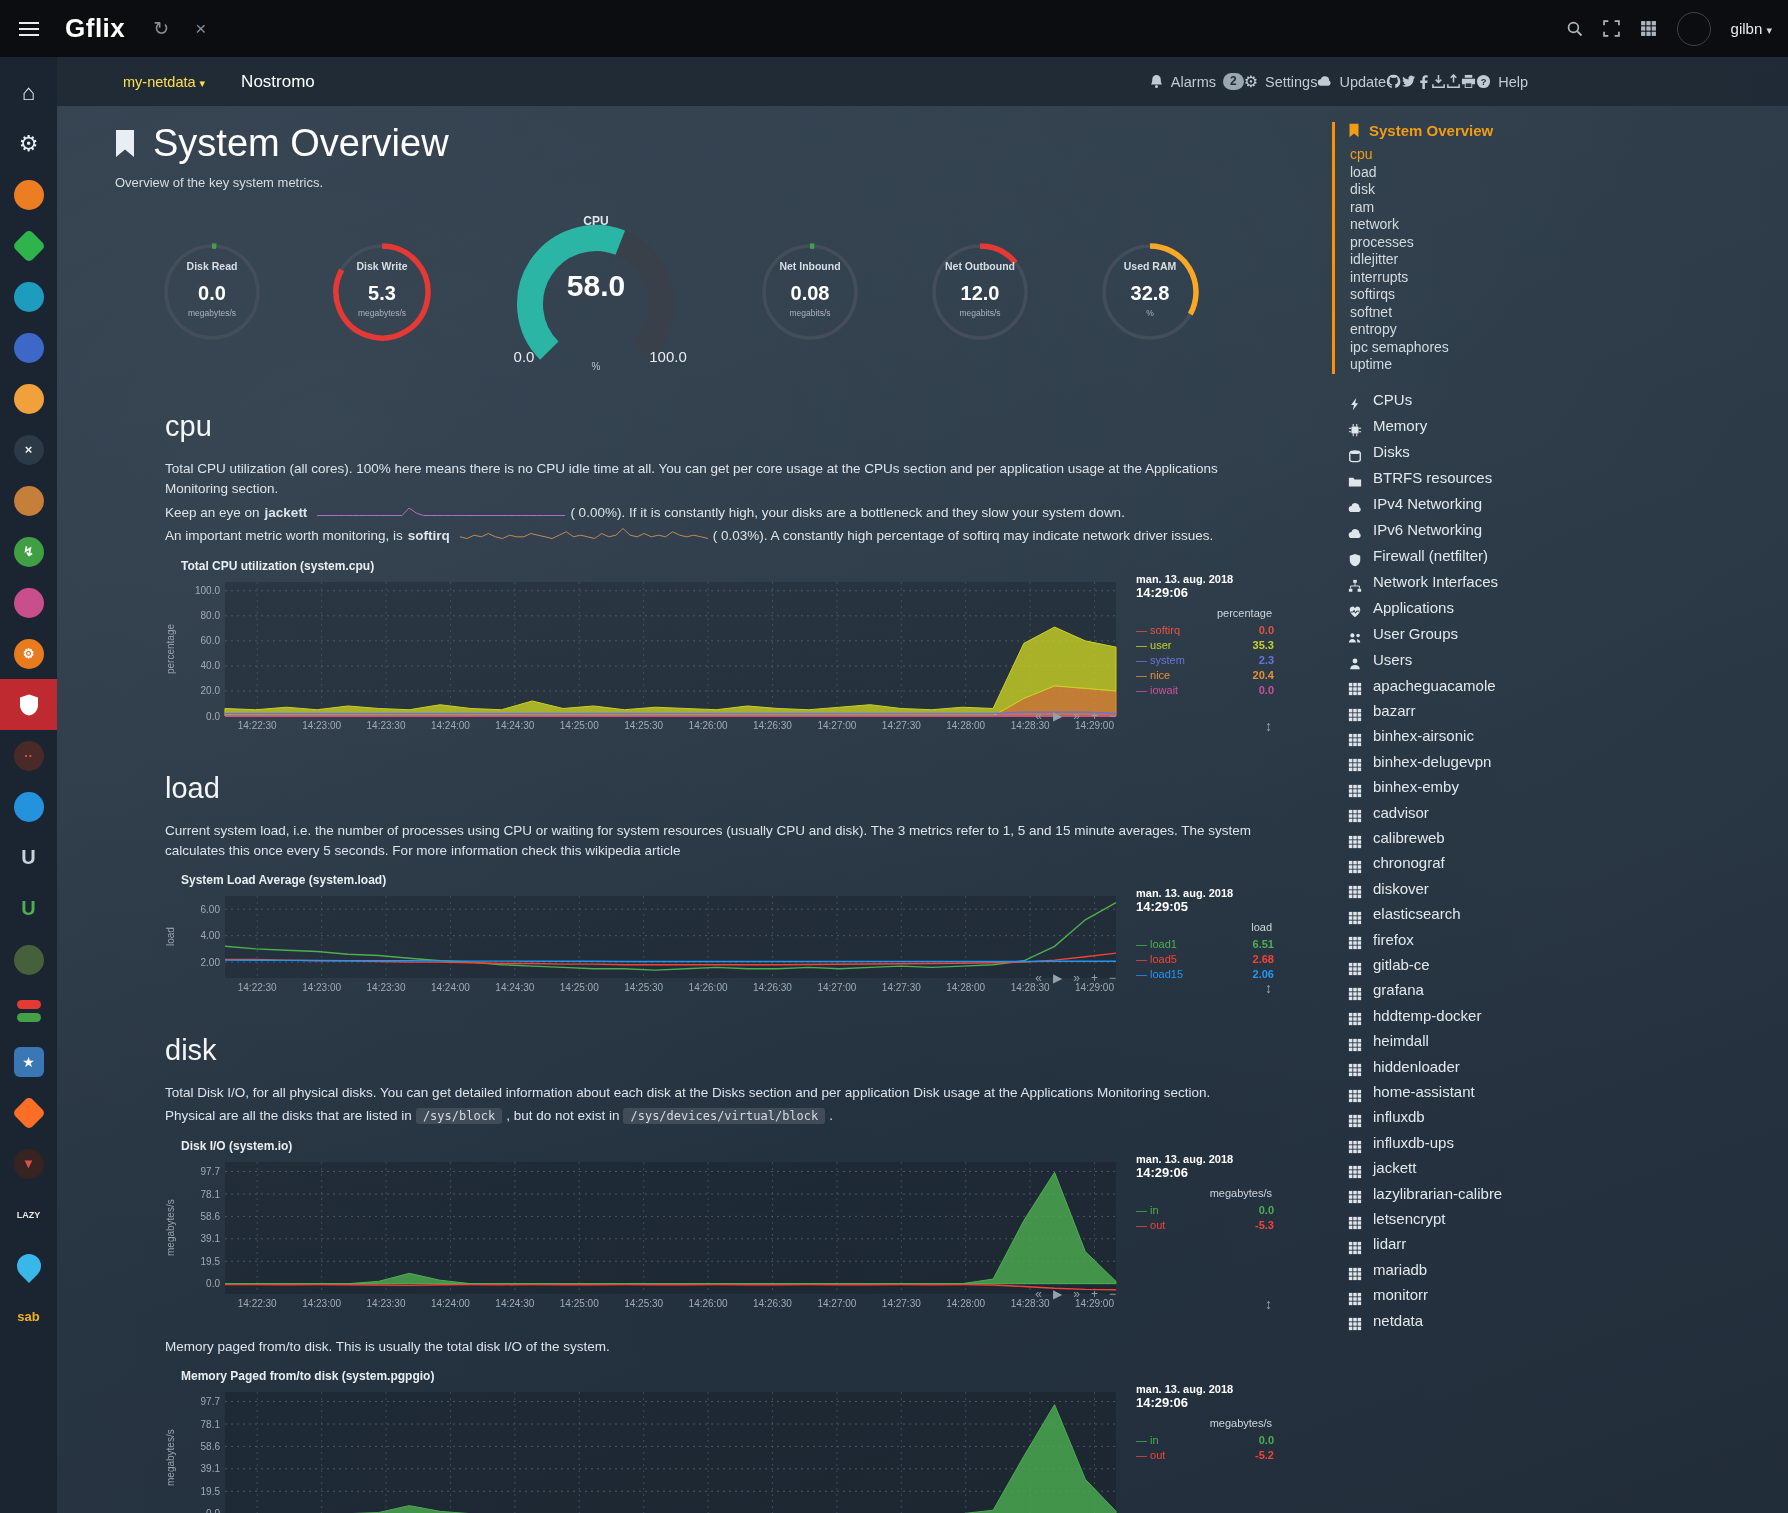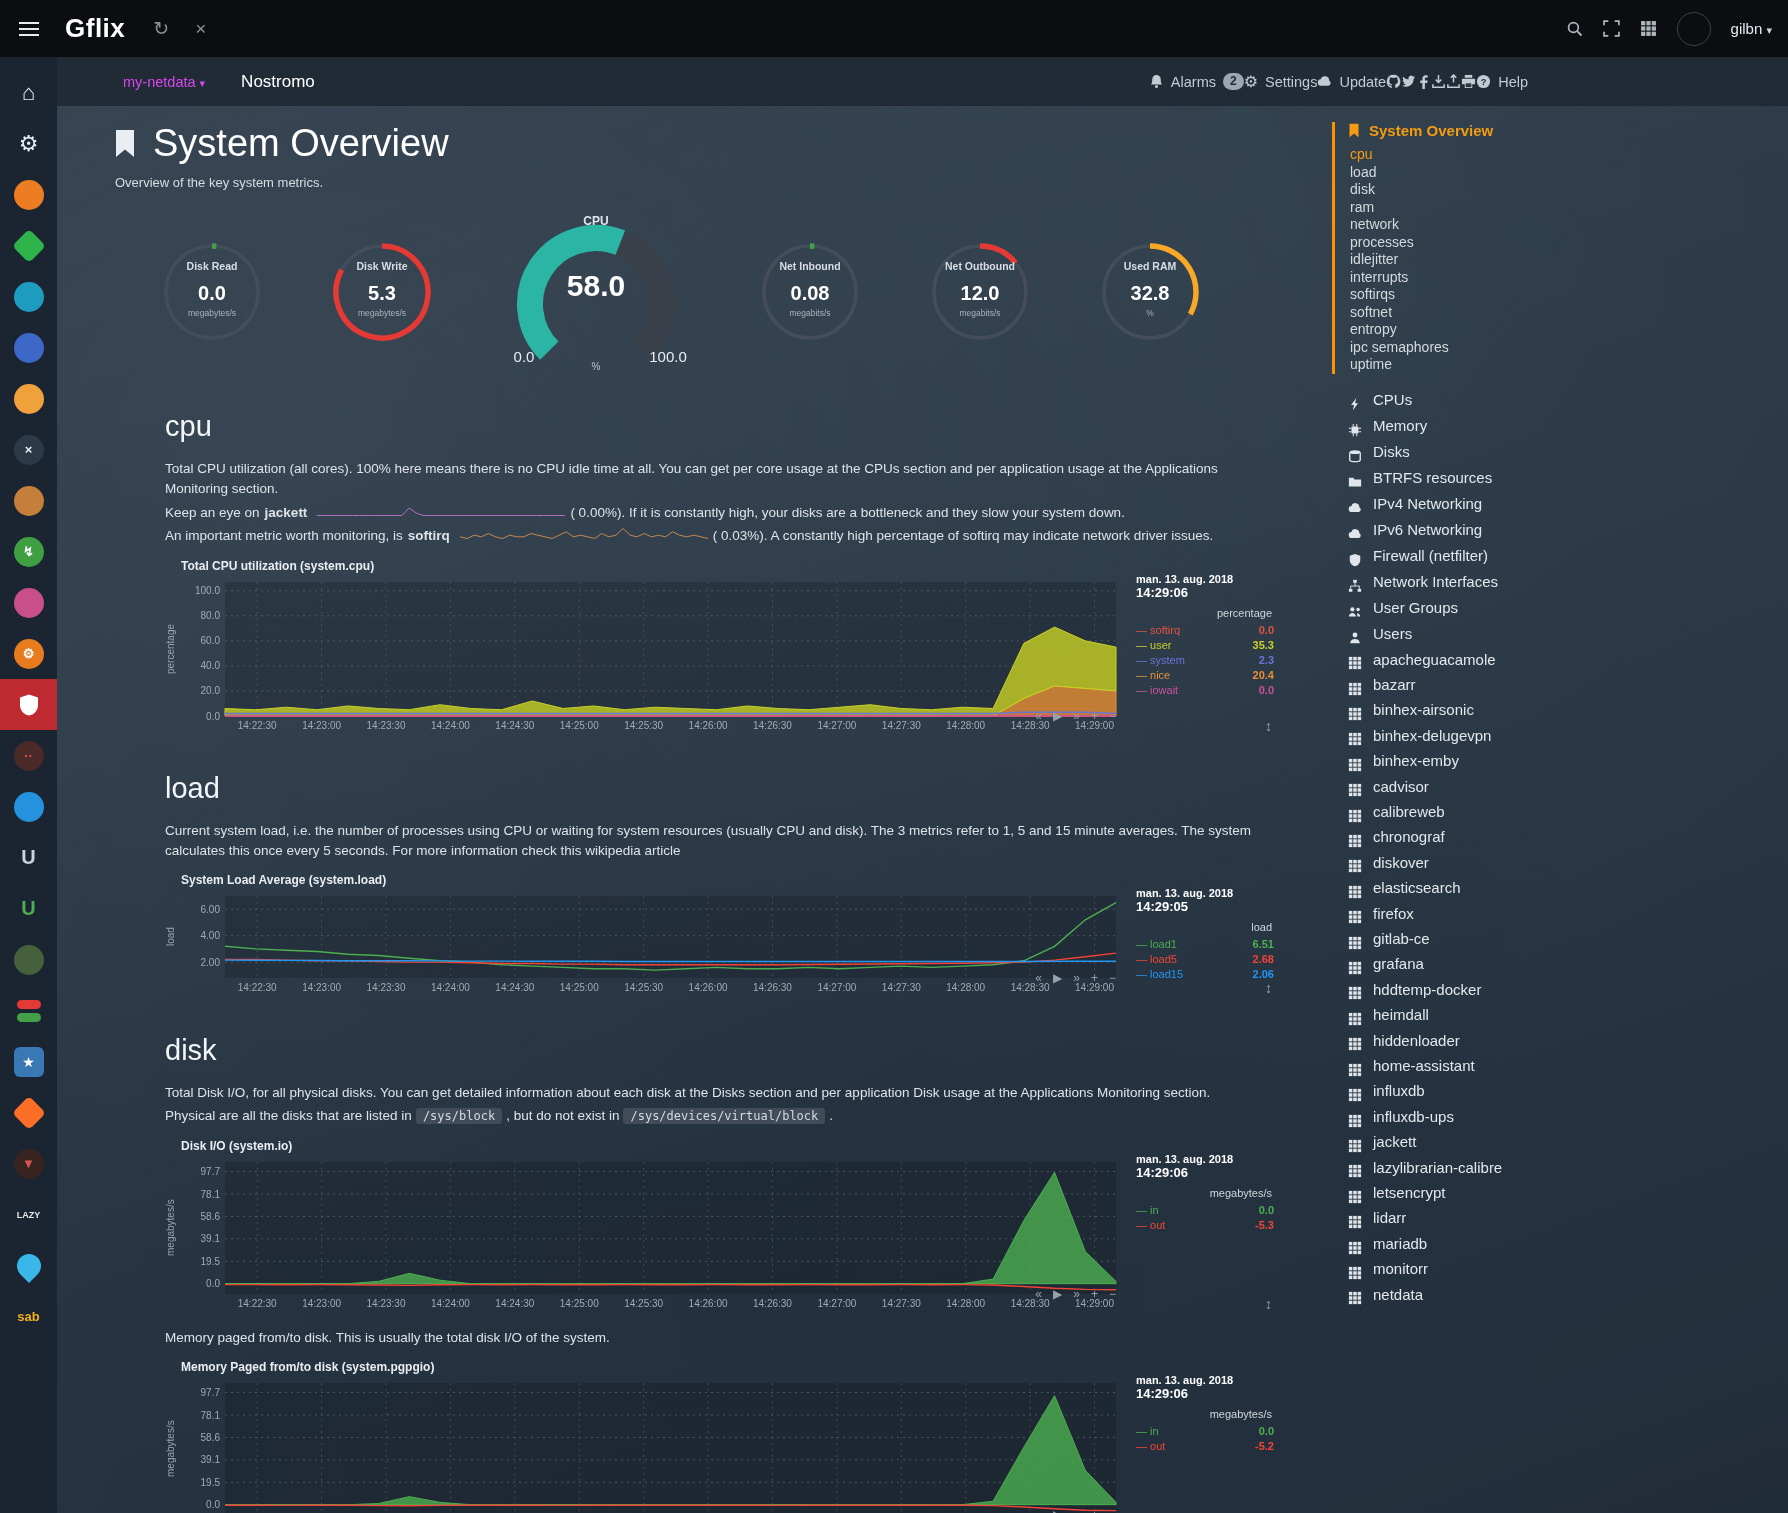--- a/index.html
+++ b/index.html
@@ -36,21 +36,21 @@
   .shape-tile{width:30px;height:30px;border-radius:6px;display:flex;align-items:center;justify-content:center;font-size:14px}
   .shape-diamond{width:24px;height:24px;border-radius:5px;transform:rotate(45deg)}
   .shape-drop{width:24px;height:24px;border-radius:50% 50% 50% 0;transform:rotate(-45deg)}
   .shape-pills{display:flex;flex-direction:column;gap:4px}
   .shape-pills i{display:block;width:24px;height:9px;border-radius:5px}
   .shape-text{font-weight:bold}
   .app-ico .shield-svg{width:24px;height:24px;color:#fff}
   
   .netdata{flex:1;display:flex;flex-direction:column;background:rgba(24,32,42,.45);min-width:0}
   .nd-nav{height:49px;background:rgba(31,41,52,.92);display:flex;align-items:center;padding:0 260px 0 66px;color:#c2cad2;font-size:14.5px;flex:none}
-  .nd-server{color:#d946ef;cursor:pointer;white-space:nowrap}
+  .nd-server{color:#fde047;cursor:pointer;white-space:nowrap}
   .nd-server .caret{font-size:11px}
   .nd-host{color:#fff;font-size:17px;margin-left:36px;white-space:nowrap}
   .nd-right{margin-left:auto;display:flex;align-items:center;}
   .nd-link{display:flex;align-items:center;gap:7px;cursor:pointer;color:#c2cad2;white-space:nowrap}
   .ic{width:15px;height:15px;display:inline-block;flex:none}
   [data-icon] svg{width:100%;height:100%;display:block}
   .uni-ic{font-size:16px;line-height:1}
   .badge{background:#9aa6b0;color:#202c38;border-radius:9px;padding:0 7px;font-size:12px;font-weight:bold;line-height:17px}
   .nd-body{display:flex;flex:1;min-height:0}
   .nd-main{flex:1;min-width:0;padding:16px 0 0 56px}
@@ -596,21 +596,21 @@
                       <span class="lg-val">0.0</span>
                     </div>
                     <div class="lg-item" style="color: rgb(244, 67, 54);">
                       <span class="lg-name">— out</span>
                       <span class="lg-val">-5.3</span>
                     </div>
                     <span class="resizer">↕</span>
                   </div>
                 </div>
               </div>
-            <p style="margin-top:12px">Memory paged from/to disk. This is usually the total disk I/O of the system.</p>
+            <p style="margin-top:21px">Memory paged from/to disk. This is usually the total disk I/O of the system.</p>
             <div class="chart-mount">
                 <div class="chart">
                   <div class="ylab">megabytes/s</div>
                   <div class="plot-col"><div class="chart-title">Memory Paged from/to disk (system.pgpgio)</div><svg width="945" height="156" viewBox="0 0 945 156">
                       <rect x="46" y="6" width="891" height="132" fill="rgba(10,15,20,0.22)"></rect>
                       <line x1="46" y1="15.526956521739123" x2="937" y2="15.526956521739123" stroke="#5a6572" stroke-width="1" stroke-dasharray="2,4" opacity="0.75"></line>
                       <text x="41" y="19.026956521739123" font-size="10" fill="#a2abb4" text-anchor="end">97.7</text>
                       <line x1="46" y1="38.02434782608696" x2="937" y2="38.02434782608696" stroke="#5a6572" stroke-width="1" stroke-dasharray="2,4" opacity="0.75"></line>
                       <text x="41" y="41.52434782608696" font-size="10" fill="#a2abb4" text-anchor="end">78.1</text>
                       <line x1="46" y1="60.40695652173913" x2="937" y2="60.40695652173913" stroke="#5a6572" stroke-width="1" stroke-dasharray="2,4" opacity="0.75"></line>
@@ -748,20 +748,27 @@
               <span class="ic"><svg viewBox="0 0 16 16">
                   <rect x="6" y="1" width="4" height="3.4" fill="currentColor"></rect>
                   <rect x="1" y="11.2" width="4" height="3.4" fill="currentColor"></rect>
                   <rect x="11" y="11.2" width="4" height="3.4" fill="currentColor"></rect>
                   <path d="M8 4.5V8M3 11V8h10v3" stroke="currentColor" fill="none" stroke-width="1.1"></path>
                 </svg></span>
               <span>Network Interfaces</span>
             </div>
             <div class="menu-row">
               <span class="ic"><svg viewBox="0 0 16 16">
+                  <path d="M8 14S2 10 2 5.5A3.2 3.2 0 0 1 8 3.6a3.2 3.2 0 0 1 6 1.9C14 10 8 14 8 14z" fill="currentColor"></path>
+                  <path d="M3 8h3l1-2 1.6 3.4L10 7h3" stroke="#27313c" stroke-width="1.1" fill="none"></path>
+                </svg></span>
+              <span>Applications</span>
+            </div>
+            <div class="menu-row">
+              <span class="ic"><svg viewBox="0 0 16 16">
                   <circle cx="5" cy="5" r="2.4" fill="currentColor"></circle>
                   <path d="M1 13c0-2.5 2-4 4-4s4 1.5 4 4z" fill="currentColor"></path>
                   <circle cx="11.5" cy="5" r="2" fill="currentColor"></circle>
                   <path d="M10.3 9.3c1.9.3 3.7 1.7 3.7 3.7h-3.2" fill="currentColor"></path>
                 </svg></span>
               <span>User Groups</span>
             </div>
             <div class="menu-row">
               <span class="ic"><svg viewBox="0 0 16 16">
                   <circle cx="8" cy="4.5" r="2.8" fill="currentColor"></circle>

